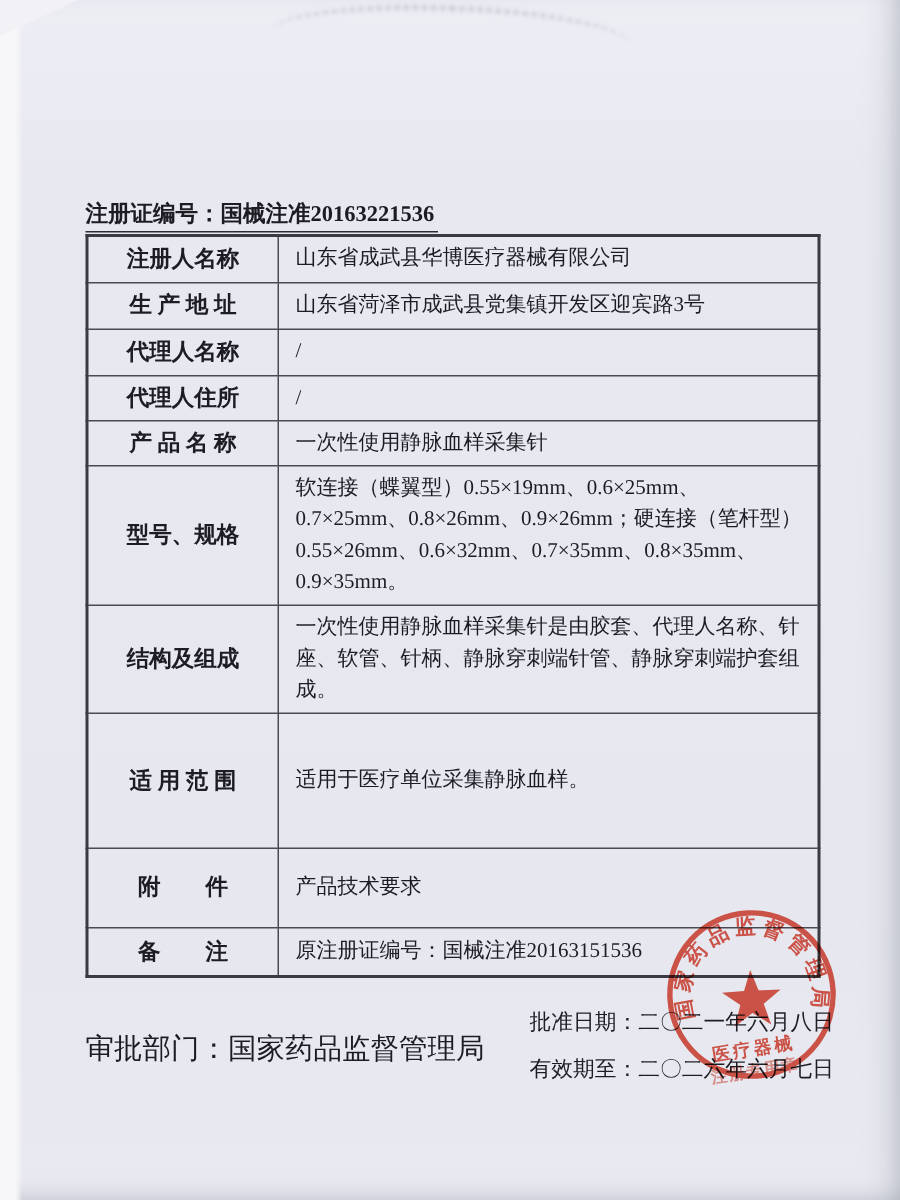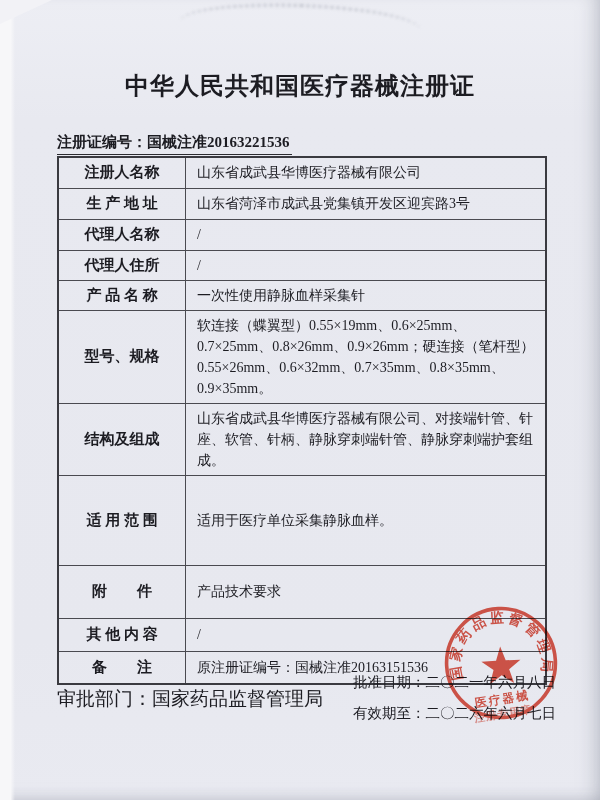--- a/index.html
+++ b/index.html
@@ -95,21 +95,20 @@
   .stamp .s2{font-size:10.5px;font-weight:bold;letter-spacing:1px;text-anchor:middle;opacity:.62;}
 </style>
 </head>
 <body>
 
 <div class="page">
   <div class="edge-left"></div>
   <div class="corner-tl"></div>
   <div class="smudge"></div>
 
-  <h1 class="title">中华人民共和国医疗器械注册证</h1>
 
   <div class="certno"><span>注册证编号：</span><span>国械注准20163221536</span></div>
 
   <table class="cert-table">
     <tbody id="table-body">
         <tr>
           <td class="lbl">注册人名称</td>
           <td class="val">山东省成武县华博医疗器械有限公司</td>
         </tr>
         <tr>
@@ -127,33 +126,29 @@
         <tr>
           <td class="lbl">产 品 名 称</td>
           <td class="val">一次性使用静脉血样采集针</td>
         </tr>
         <tr>
           <td class="lbl">型号、规格</td>
           <td class="val">软连接（蝶翼型）0.55×19mm、0.6×25mm、0.7×25mm、0.8×26mm、0.9×26mm；硬连接（笔杆型） 0.55×26mm、0.6×32mm、0.7×35mm、0.8×35mm、0.9×35mm。</td>
         </tr>
         <tr>
           <td class="lbl">结构及组成</td>
-          <td class="val">山东省成武县华博医疗器械有限公司、对接端针管、针座、软管、针柄、静脉穿刺端针管、静脉穿刺端护套组成。</td>
+          <td class="val">一次性使用静脉血样采集针是由胶套、代理人名称、针座、软管、针柄、静脉穿刺端针管、静脉穿刺端护套组成。</td>
         </tr>
         <tr>
           <td class="lbl">适 用 范 围</td>
           <td class="val">适用于医疗单位采集静脉血样。</td>
         </tr>
         <tr>
           <td class="lbl">附　　件</td>
           <td class="val">产品技术要求</td>
-        </tr>
-        <tr>
-          <td class="lbl">其 他 内 容</td>
-          <td class="val">/</td>
         </tr>
         <tr>
           <td class="lbl">备　　注</td>
           <td class="val">原注册证编号：国械注准20163151536</td>
         </tr>
       </tbody>
   </table>
 
   <div class="footer-left"><span>审批部门：</span><span>国家药品监督管理局</span></div>
 

